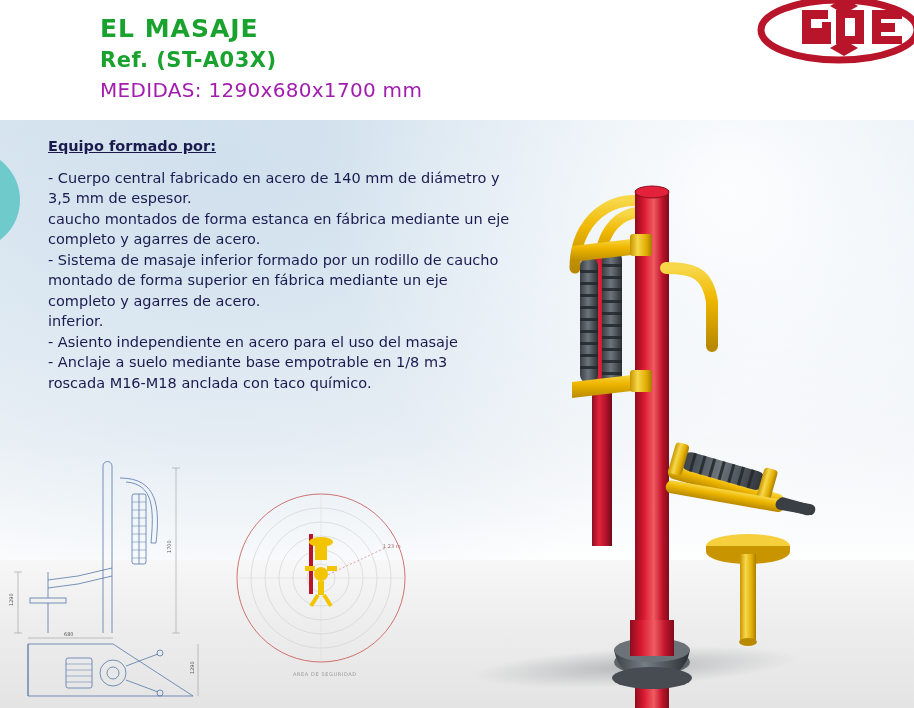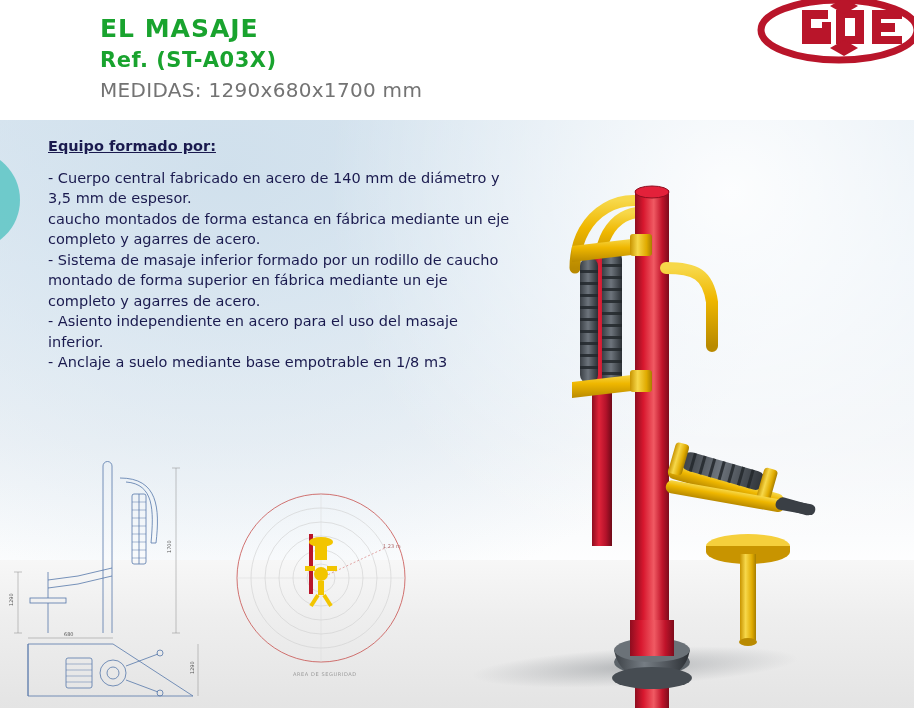--- a/index.html
+++ b/index.html
@@ -43,21 +43,21 @@
     position:absolute;left:100px;top:14px;
     font-family:"DejaVu Sans", sans-serif;
     font-size:25px;font-weight:bold;color:#19a32e;letter-spacing:1px;
   }
   .subtitle{
     position:absolute;left:100px;top:48px;
     font-size:21px;font-weight:bold;color:#19a32e;letter-spacing:.5px;
   }
   .measures{
     position:absolute;left:100px;top:78px;
-    font-size:20px;color:#737373;letter-spacing:.3px;
+    font-size:20px;color:#a21caf;letter-spacing:.3px;
   }
   .logo{
     position:absolute;right:0px;top:-4px;width:170px;height:80px;overflow:hidden;
   }
 
   
   .desc{
     position:absolute;left:48px;top:136px;width:520px;
     color:#1a1a4e;
     font-size:14.5px;line-height:20.5px;
@@ -107,23 +107,24 @@
 
   <div class="desc">
     <span class="desc-title">Equipo formado por:</span>
     <span class="desc-line">- Cuerpo central fabricado en acero de 140 mm de diámetro y</span>
     <span class="desc-line">3,5 mm de espesor.</span>
     <span class="desc-line">caucho montados de forma estanca en fábrica mediante un eje</span>
     <span class="desc-line">completo y agarres de acero.</span>
     <span class="desc-line">- Sistema de masaje inferior formado por un rodillo de caucho</span>
     <span class="desc-line">montado de forma superior en fábrica mediante un eje</span>
     <span class="desc-line">completo y agarres de acero.</span>
+    <span class="desc-line">inferior.</span>
     <span class="desc-line">- Asiento independiente en acero para el uso del masaje</span>
-    <span class="desc-line">inferior.</span>
     <span class="desc-line">- Anclaje a suelo mediante base empotrable en 1/8 m3</span>
+    <span class="desc-line">roscada M16-M18 anclada con taco químico.</span>
   </div>
 
   <div class="tech-drawing">
     <svg width="210" height="255" viewBox="0 0 210 255">
       <g stroke="#5577aa" fill="none" stroke-width="0.8">
 
         <line x1="95" y1="18" x2="95" y2="185"></line>
         <line x1="104" y1="18" x2="104" y2="185"></line>
         <path d="M95 18 a4.5 4.5 0 0 1 9 0"></path>
 

